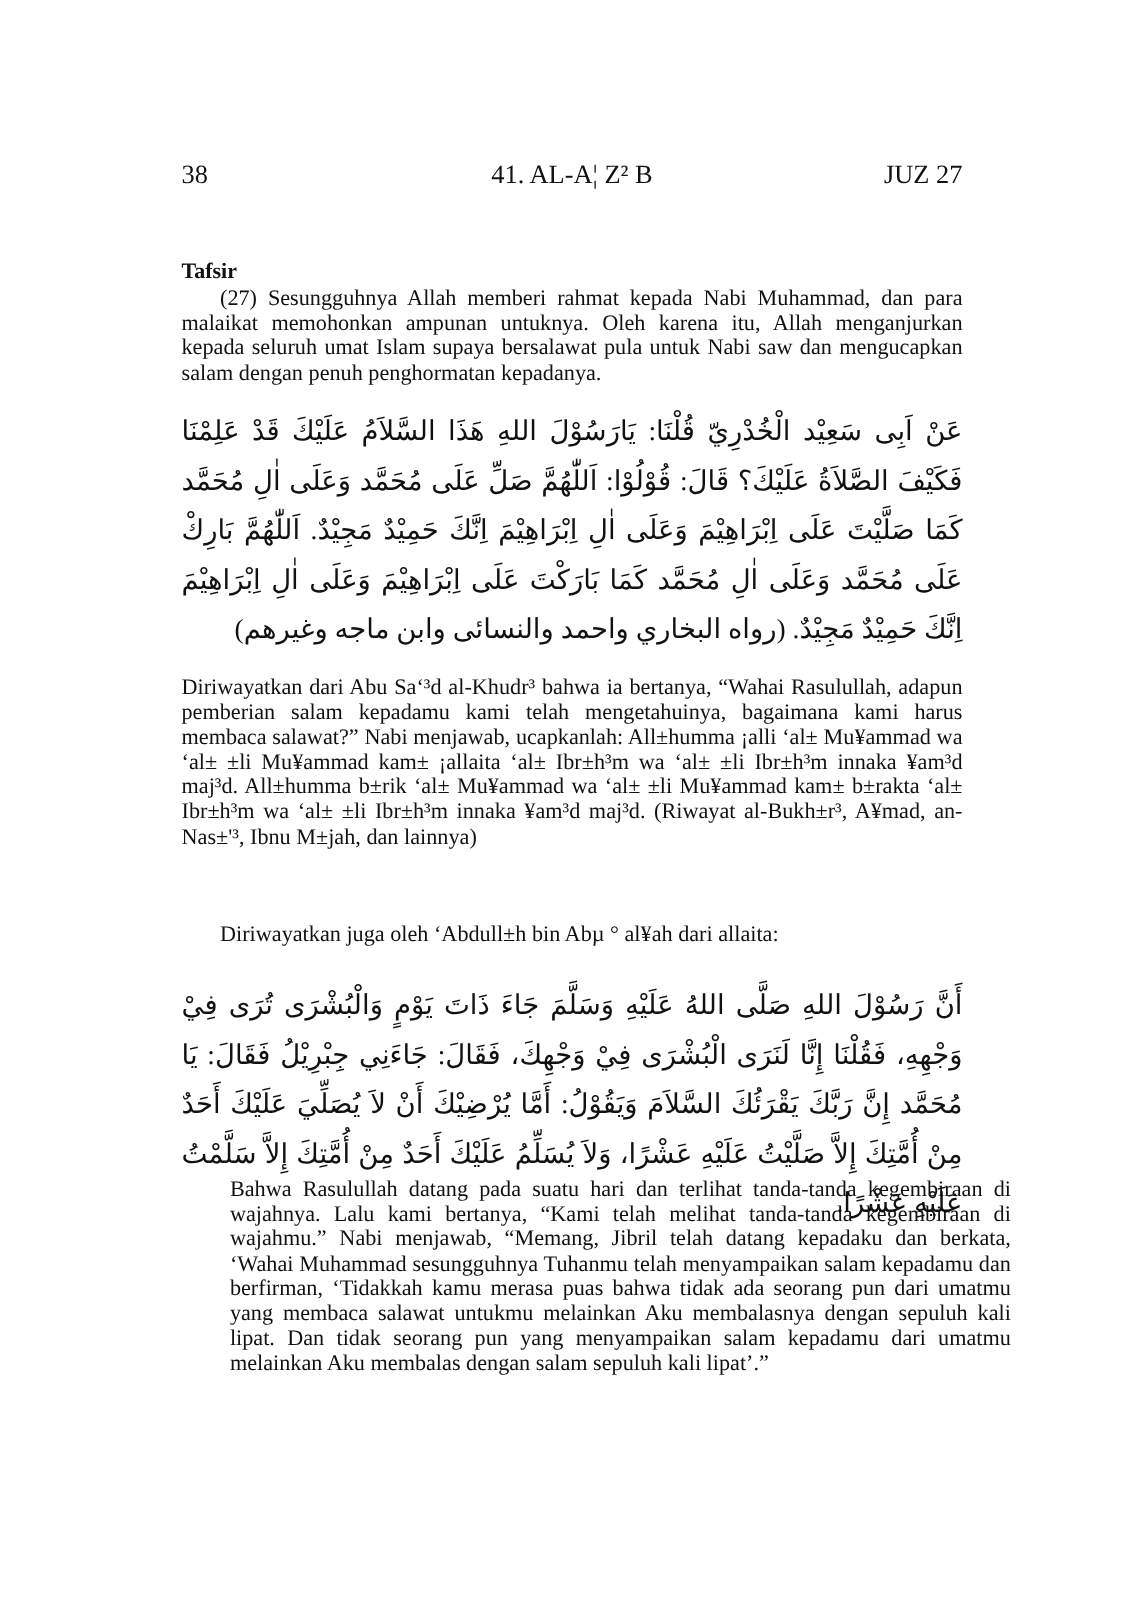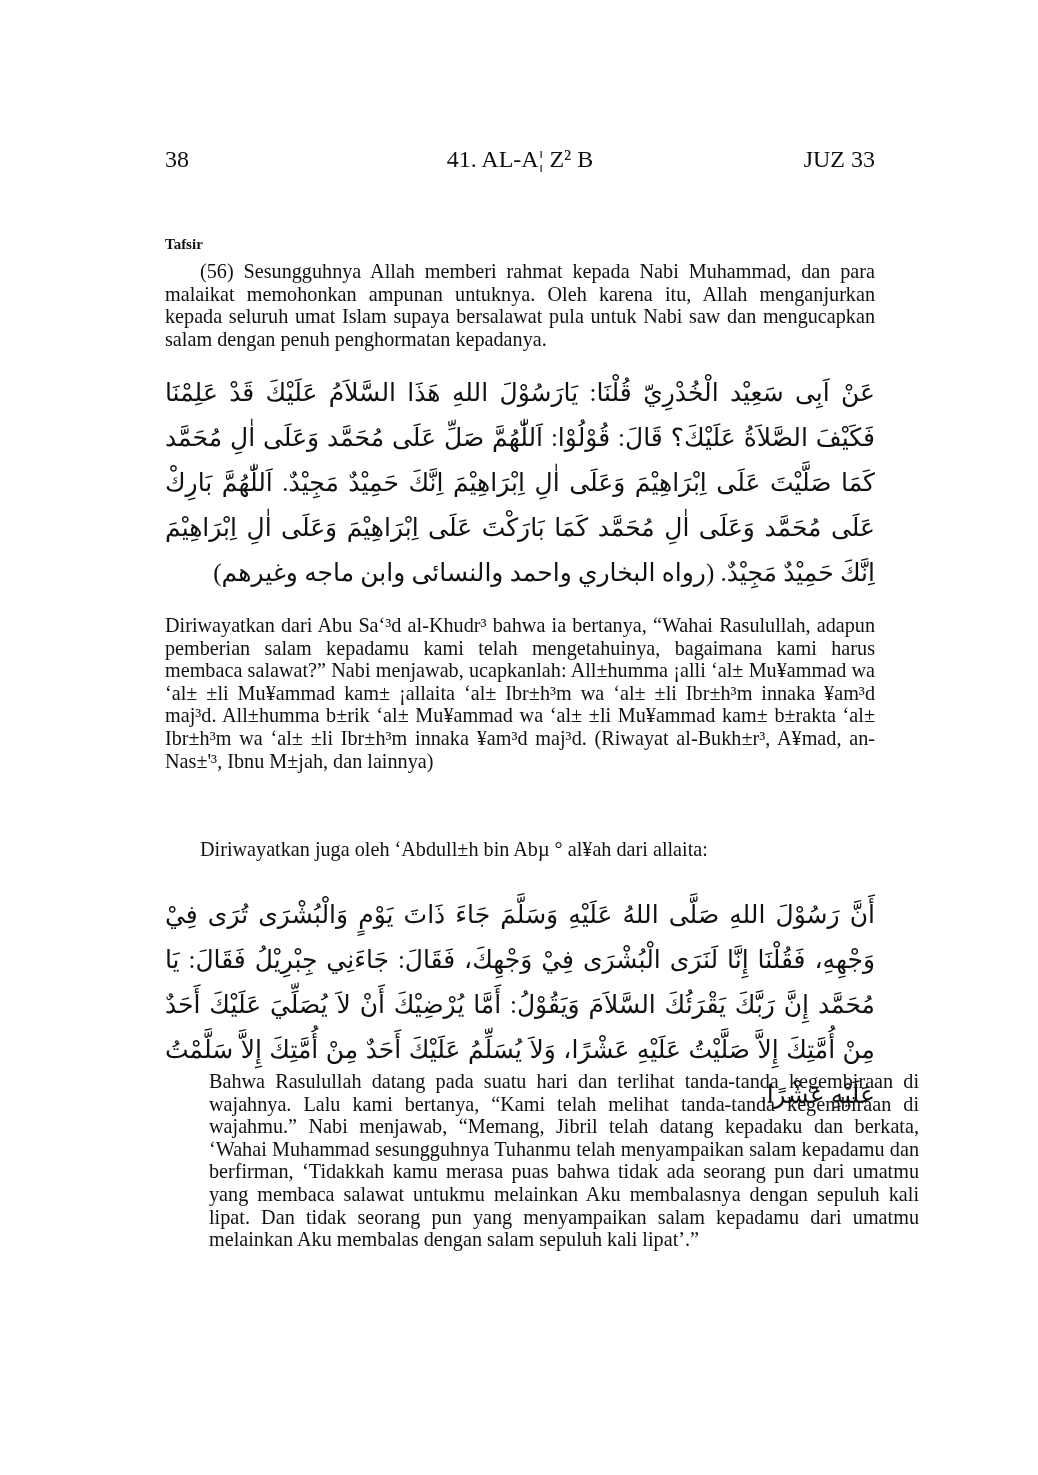--- a/index.html
+++ b/index.html
@@ -2,45 +2,45 @@
 <html><head>
 <meta charset="utf-8">
 <style>
   html, body { margin: 0; padding: 0; background: #ffffff; }
   body { width: 1038px; height: 1475px; position: relative; overflow: hidden; color: #111; }
   .page { position: absolute; left: 165px; top: 0; width: 710px; font-family: "Liberation Serif", serif; }
   .header { position: absolute; top: 146px; left: 0; width: 710px; height: 24px; font-size: 24px; }
   .header .pn { position: absolute; left: 0; }
   .header .title { position: absolute; left: 0; width: 710px; text-align: center; }
   .header .juz { position: absolute; right: 0; }
-  .sec-title { position: absolute; top: 236px; left: 0; font-weight: bold; font-size: 15px; }
+  .sec-title { position: absolute; top: 236px; left: 0; font-weight: bold; font-size: 20px; }
   .para { font-size: 20.2px; line-height: 22.6px; text-align: justify; text-align-last: left; margin: 0; }
   .p1 { position: absolute; top: 260px; left: 0; width: 710px; }
   .indent { text-indent: 35px; }
   .arabic { font-family: Liberation Serif, serif; direction: rtl; text-align: justify; text-align-last: right; font-size: 25px; line-height: 45px; margin: 0; }
   .ar1 { position: absolute; top: 370px; left: 0; width: 710px; }
   .it { }
   .p2 { position: absolute; top: 614px; left: 0; width: 710px; }
   .p3 { position: absolute; top: 838px; left: 0; width: 710px; }
   .ar2 { position: absolute; top: 892px; left: 0; width: 710px; }
   .p4 { position: absolute; top: 1070px; left: 0; width: 710px; margin-left: 44px; }
 </style>
 </head>
 <body>
 
 <div class="page">
   <div class="header">
     <span class="pn">38</span>
     <span class="title">41. AL-A¦ Z² B</span>
-    <span class="juz">JUZ 33</span>
+    <span class="juz">JUZ 27</span>
   </div>
 
   <div class="sec-title">Tafsir</div>
 
-  <p class="para indent p1">(56) Sesungguhnya Allah memberi rahmat kepada Nabi Muhammad, dan para malaikat memohonkan ampunan untuknya. Oleh karena itu, Allah menganjurkan kepada seluruh umat Islam supaya bersalawat pula untuk Nabi saw dan mengucapkan salam dengan penuh penghormatan kepadanya.</p>
+  <p class="para indent p1">(27) Sesungguhnya Allah memberi rahmat kepada Nabi Muhammad, dan para malaikat memohonkan ampunan untuknya. Oleh karena itu, Allah menganjurkan kepada seluruh umat Islam supaya bersalawat pula untuk Nabi saw dan mengucapkan salam dengan penuh penghormatan kepadanya.</p>
 
   <p class="arabic ar1" lang="ar">عَنْ اَبِى سَعِيْد الْخُدْرِيّ قُلْنَا: يَارَسُوْلَ اللهِ هَذَا السَّلاَمُ عَلَيْكَ قَدْ عَلِمْنَا فَكَيْفَ الصَّلاَةُ عَلَيْكَ؟ قَالَ: قُوْلُوْا: اَللّٰهُمَّ صَلِّ عَلَى مُحَمَّد وَعَلَى اٰلِ مُحَمَّد كَمَا صَلَّيْتَ عَلَى اِبْرَاهِيْمَ وَعَلَى اٰلِ اِبْرَاهِيْمَ اِنَّكَ حَمِيْدٌ مَجِيْدٌ. اَللّٰهُمَّ بَارِكْ عَلَى مُحَمَّد وَعَلَى اٰلِ مُحَمَّد كَمَا بَارَكْتَ عَلَى اِبْرَاهِيْمَ وَعَلَى اٰلِ اِبْرَاهِيْمَ اِنَّكَ حَمِيْدٌ مَجِيْدٌ. (رواه البخاري واحمد والنسائى وابن ماجه وغيرهم)</p>
 
   <p class="para p2"><span class="it">Diriwayatkan dari Abu Sa‘³d al-Khudr³ bahwa ia bertanya, “Wahai Rasulullah, adapun pemberian salam kepadamu kami telah mengetahuinya, bagaimana kami harus membaca salawat?” Nabi menjawab, ucapkanlah: All±humma ¡alli ‘al± Mu¥ammad wa ‘al± ±li Mu¥ammad kam± ¡allaita ‘al± Ibr±h³m wa ‘al± ±li Ibr±h³m innaka ¥am³d maj³d. All±humma b±rik ‘al± Mu¥ammad wa ‘al± ±li Mu¥ammad kam± b±rakta ‘al± Ibr±h³m wa ‘al± ±li Ibr±h³m innaka ¥am³d maj³d.</span><span> (Riwayat al-Bukh±r³, A¥mad, an-Nas±'³, Ibnu M±jah, dan lainnya)</span></p>
 
   <p class="para indent p3">Diriwayatkan juga oleh ‘Abdull±h bin Abµ ° al¥ah dari allaita:</p>
 
   <p class="arabic ar2" lang="ar">أَنَّ رَسُوْلَ اللهِ صَلَّى اللهُ عَلَيْهِ وَسَلَّمَ جَاءَ ذَاتَ يَوْمٍ وَالْبُشْرَى تُرَى فِيْ وَجْهِهِ، فَقُلْنَا إِنَّا لَنَرَى الْبُشْرَى فِيْ وَجْهِكَ، فَقَالَ: جَاءَنِي جِبْرِيْلُ فَقَالَ: يَا مُحَمَّد إِنَّ رَبَّكَ يَقْرَئُكَ السَّلاَمَ وَيَقُوْلُ: أَمَّا يُرْضِيْكَ أَنْ لاَ يُصَلِّيَ عَلَيْكَ أَحَدٌ مِنْ أُمَّتِكَ إِلاَّ صَلَّيْتُ عَلَيْهِ عَشْرًا، وَلاَ يُسَلِّمُ عَلَيْكَ أَحَدٌ مِنْ أُمَّتِكَ إِلاَّ سَلَّمْتُ عَلَيْهِ عَشْرًا.</p>
 
   <p class="para it p4">Bahwa Rasulullah datang pada suatu hari dan terlihat tanda-tanda kegembiraan di wajahnya. Lalu kami bertanya, “Kami telah melihat tanda-tanda kegembiraan di wajahmu.” Nabi  menjawab, “Memang, Jibril telah datang kepadaku dan berkata, ‘Wahai Muhammad sesungguhnya Tuhanmu telah menyampaikan salam kepadamu dan berfirman, ‘Tidakkah kamu merasa puas bahwa tidak ada seorang pun dari umatmu yang membaca salawat untukmu melainkan Aku membalasnya dengan sepuluh kali lipat. Dan tidak seorang pun yang menyampaikan salam kepadamu dari umatmu melainkan Aku membalas dengan salam sepuluh kali lipat’.”</p>

